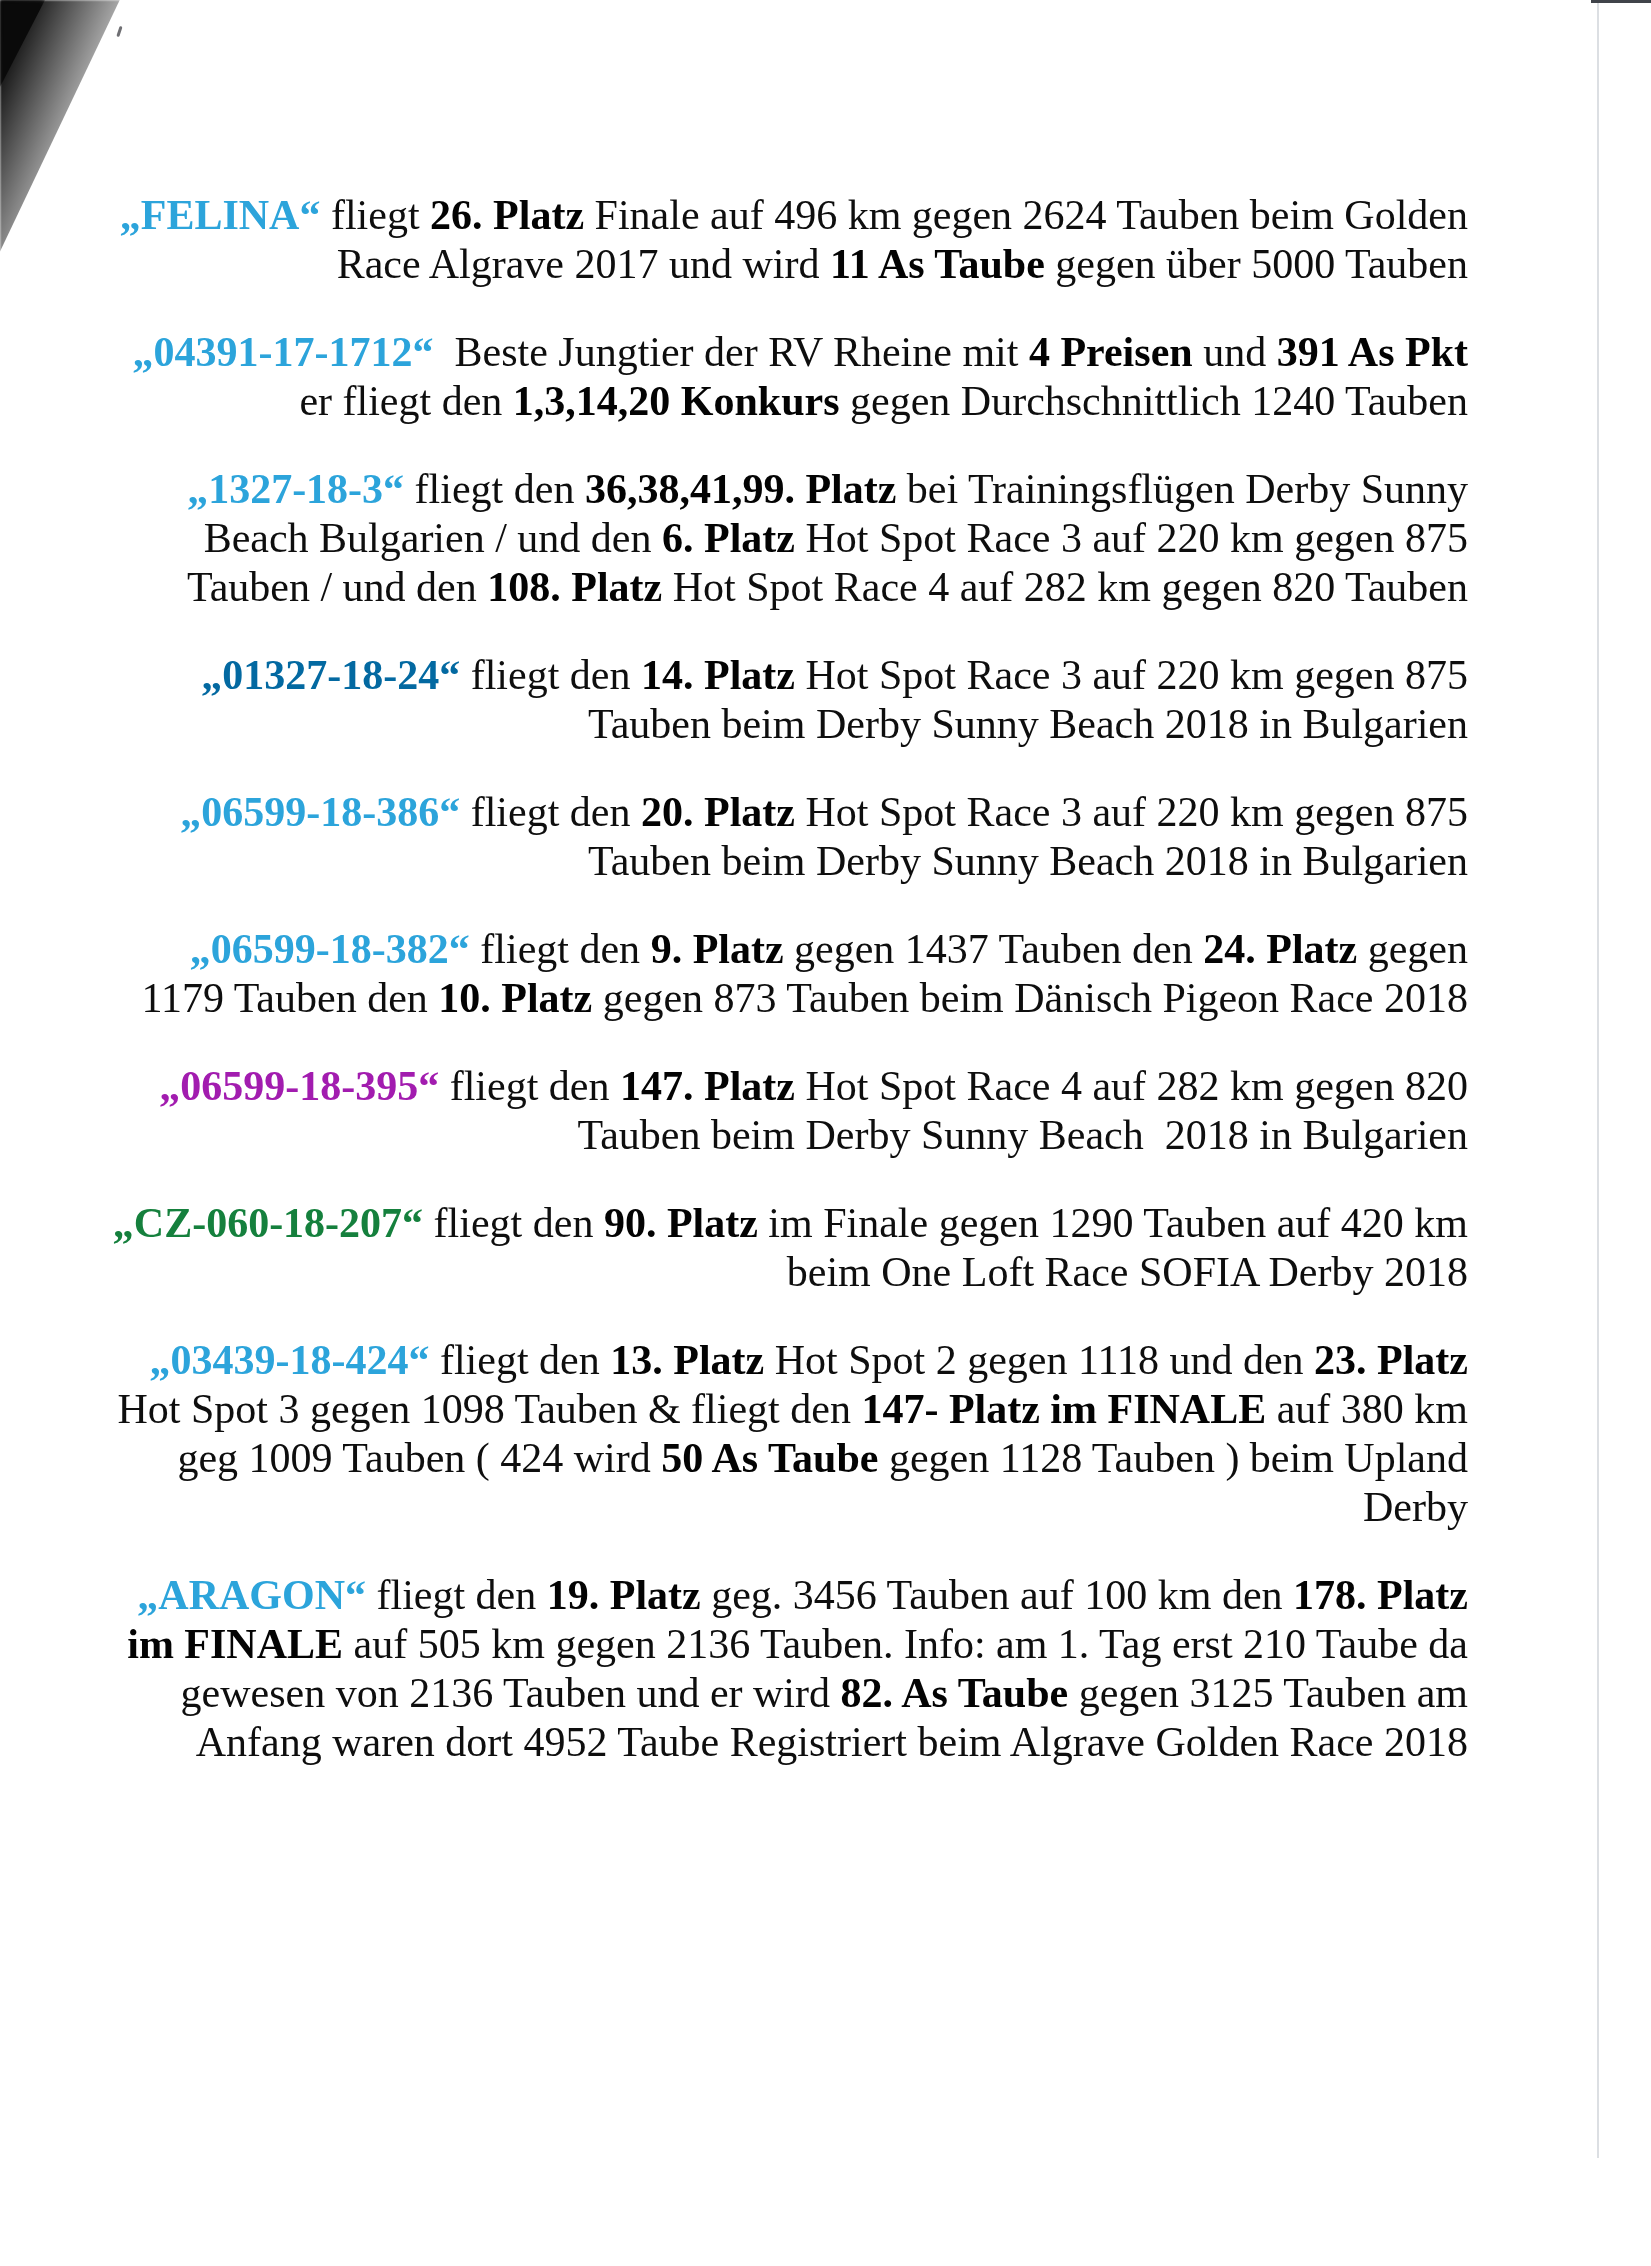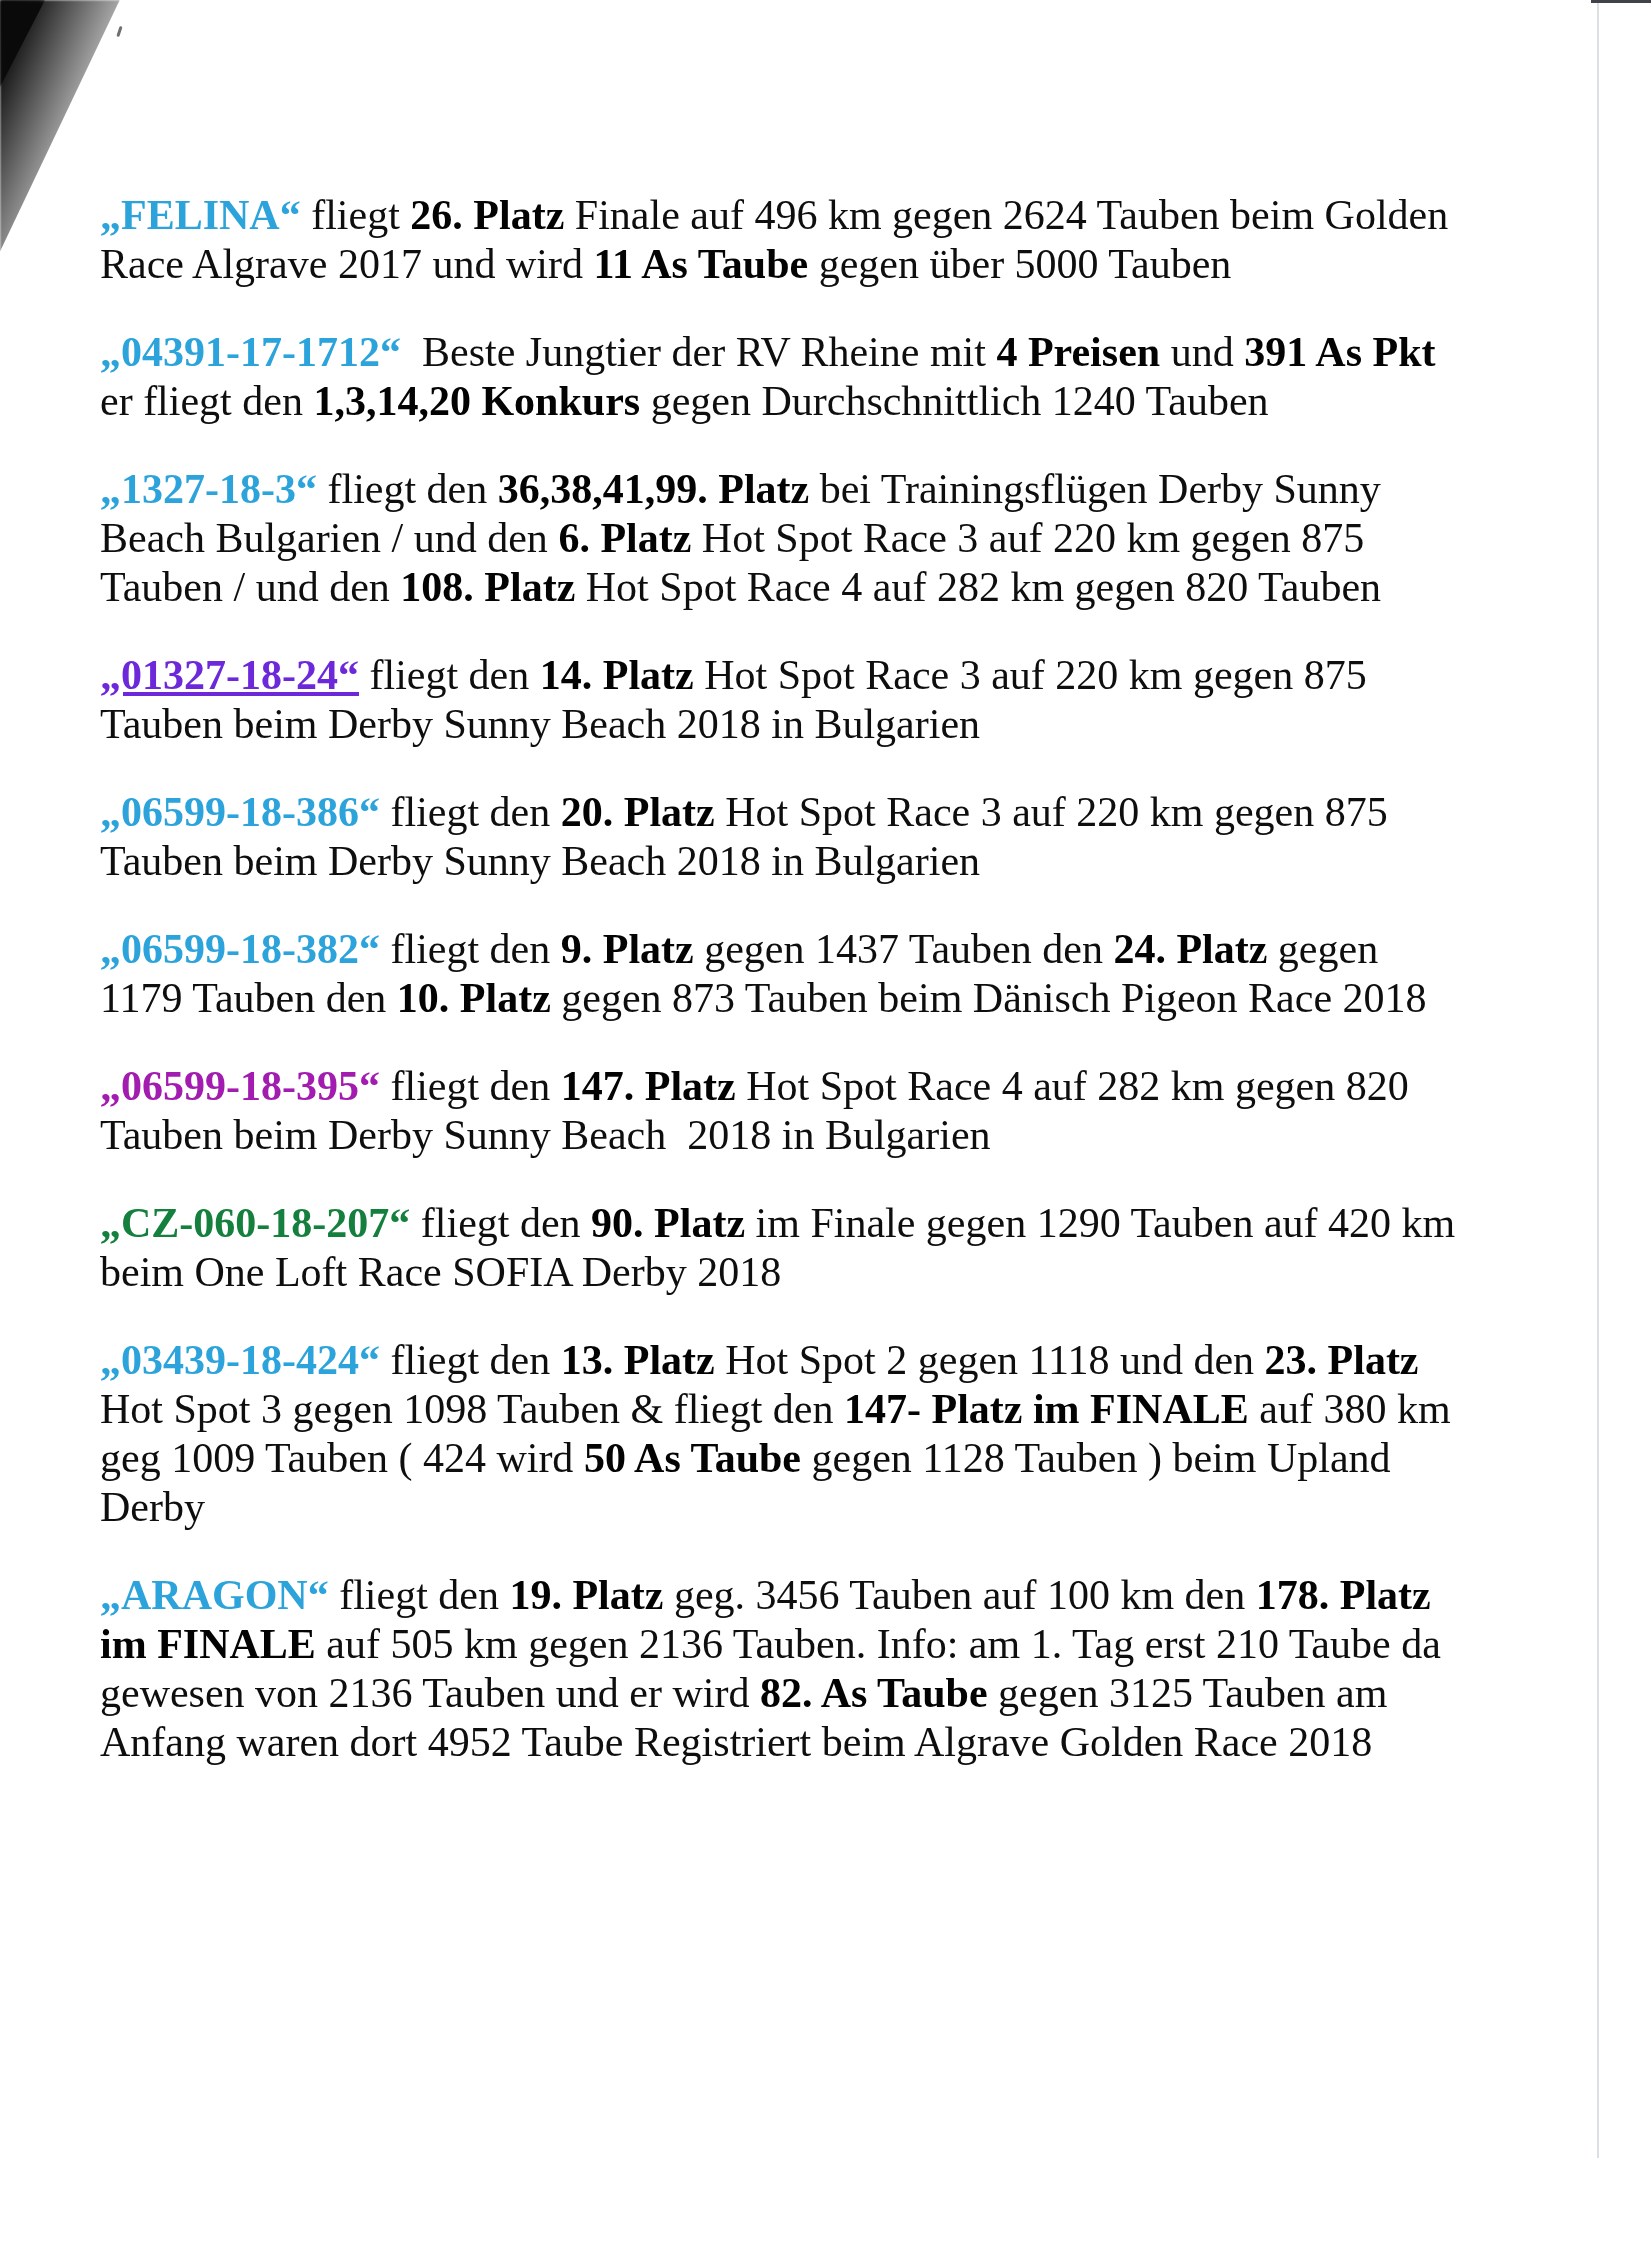--- a/index.html
+++ b/index.html
@@ -9,20 +9,21 @@
     background: #ffffff;
   }
   .page {
     position: relative;
     width: 1652px;
     height: 2158px;
     background: #ffffff;
     overflow: hidden;
     font-family: "Liberation Serif", "DejaVu Serif", serif;
     color: #0e0e0e;
+    text-align: right;
   }
   
   .corner-fold {
     position: absolute;
     top: 0;
     left: 0;
     width: 146px;
     height: 262px;
     clip-path: polygon(0 0, 82% 0, 0 96%);
     background: linear-gradient(112deg,
@@ -93,21 +94,21 @@
 <div class="page">
   <div class="corner-fold"></div>
   <div class="corner-fold-core"></div>
   <div class="speck"></div>
   <div class="edge-line"></div>
   <div class="top-edge"></div>
   <main class="doc">
       <p class="para"><span class="run-ring" style="color: rgb(44, 164, 219);">„FELINA“</span><span class="run-normal"> fliegt </span><span class="run-bold">26. Platz</span><span class="run-normal"> Finale auf 496 km gegen 2624 Tauben beim Golden Race Algrave 2017 und wird </span><span class="run-bold">11 As Taube</span><span class="run-normal"> gegen über 5000 Tauben</span></p>
       <p class="para"><span class="run-ring" style="color: rgb(44, 164, 219);">„04391-17-1712“</span><span class="run-normal">  Beste Jungtier der RV Rheine mit </span><span class="run-bold">4 Preisen</span><span class="run-normal"> und </span><span class="run-bold">391 As Pkt</span><span class="run-normal"> er fliegt den </span><span class="run-bold">1,3,14,20 Konkurs</span><span class="run-normal"> gegen Durchschnittlich 1240 Tauben</span></p>
       <p class="para"><span class="run-ring" style="color: rgb(44, 164, 219);">„1327-18-3“</span><span class="run-normal"> fliegt den </span><span class="run-bold">36,38,41,99. Platz</span><span class="run-normal"> bei Trainingsflügen Derby Sunny Beach Bulgarien / und den </span><span class="run-bold">6. Platz</span><span class="run-normal"> Hot Spot Race 3 auf 220 km gegen 875 Tauben / und den </span><span class="run-bold">108. Platz</span><span class="run-normal"> Hot Spot Race 4 auf 282 km gegen 820 Tauben</span></p>
-      <p class="para"><span class="run-ring" style="color: #6d28d9; text-decoration: underline;">„01327-18-24“</span><span class="run-normal"> fliegt den </span><span class="run-bold">14. Platz</span><span class="run-normal"> Hot Spot Race 3 auf 220 km gegen 875 Tauben beim Derby Sunny Beach 2018 in Bulgarien</span></p>
+      <p class="para"><span class="run-ring" style="color: #0369a1;">„01327-18-24“</span><span class="run-normal"> fliegt den </span><span class="run-bold">14. Platz</span><span class="run-normal"> Hot Spot Race 3 auf 220 km gegen 875 Tauben beim Derby Sunny Beach 2018 in Bulgarien</span></p>
       <p class="para"><span class="run-ring" style="color: rgb(44, 164, 219);">„06599-18-386“</span><span class="run-normal"> fliegt den </span><span class="run-bold">20. Platz</span><span class="run-normal"> Hot Spot Race 3 auf 220 km gegen 875 Tauben beim Derby Sunny Beach 2018 in Bulgarien</span></p>
       <p class="para"><span class="run-ring" style="color: rgb(44, 164, 219);">„06599-18-382“</span><span class="run-normal"> fliegt den </span><span class="run-bold">9. Platz</span><span class="run-normal"> gegen 1437 Tauben den </span><span class="run-bold">24. Platz</span><span class="run-normal"> gegen 1179 Tauben den </span><span class="run-bold">10. Platz</span><span class="run-normal"> gegen 873 Tauben beim Dänisch Pigeon Race 2018</span></p>
       <p class="para"><span class="run-ring" style="color: #a21caf;">„06599-18-395“</span><span class="run-normal"> fliegt den </span><span class="run-bold">147. Platz</span><span class="run-normal"> Hot Spot Race 4 auf 282 km gegen 820 Tauben beim Derby Sunny Beach  2018 in Bulgarien</span></p>
       <p class="para"><span class="run-ring" style="color: #15803d;">„CZ-060-18-207“</span><span class="run-normal"> fliegt den </span><span class="run-bold">90. Platz</span><span class="run-normal"> im Finale gegen 1290 Tauben auf 420 km beim One Loft Race SOFIA Derby 2018</span></p>
       <p class="para"><span class="run-ring" style="color: rgb(44, 164, 219);">„03439-18-424“</span><span class="run-normal"> fliegt den </span><span class="run-bold">13. Platz</span><span class="run-normal"> Hot Spot 2 gegen 1118 und den </span><span class="run-bold">23. Platz</span><span class="run-normal"> Hot Spot 3 gegen 1098 Tauben &amp; fliegt den </span><span class="run-bold">147- Platz im FINALE</span><span class="run-normal"> auf 380 km geg 1009 Tauben ( 424 wird </span><span class="run-bold">50 As Taube</span><span class="run-normal"> gegen 1128 Tauben ) beim Upland Derby</span></p>
       <p class="para"><span class="run-ring" style="color: rgb(44, 164, 219);">„ARAGON“</span><span class="run-normal"> fliegt den </span><span class="run-bold">19. Platz</span><span class="run-normal"> geg. 3456 Tauben auf 100 km den </span><span class="run-bold">178. Platz im FINALE</span><span class="run-normal"> auf 505 km gegen 2136 Tauben. Info: am 1. Tag erst 210 Taube da gewesen von 2136 Tauben und er wird </span><span class="run-bold">82. As Taube</span><span class="run-normal"> gegen 3125 Tauben am Anfang waren dort 4952 Taube Registriert beim Algrave Golden Race 2018</span></p>
     </main>
 </div>
 
 

